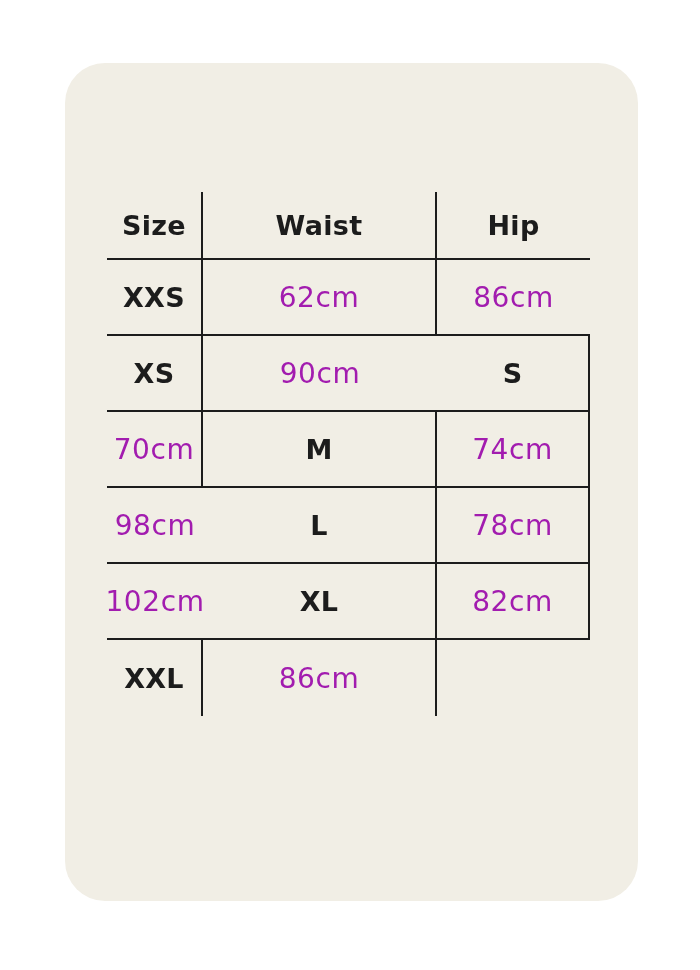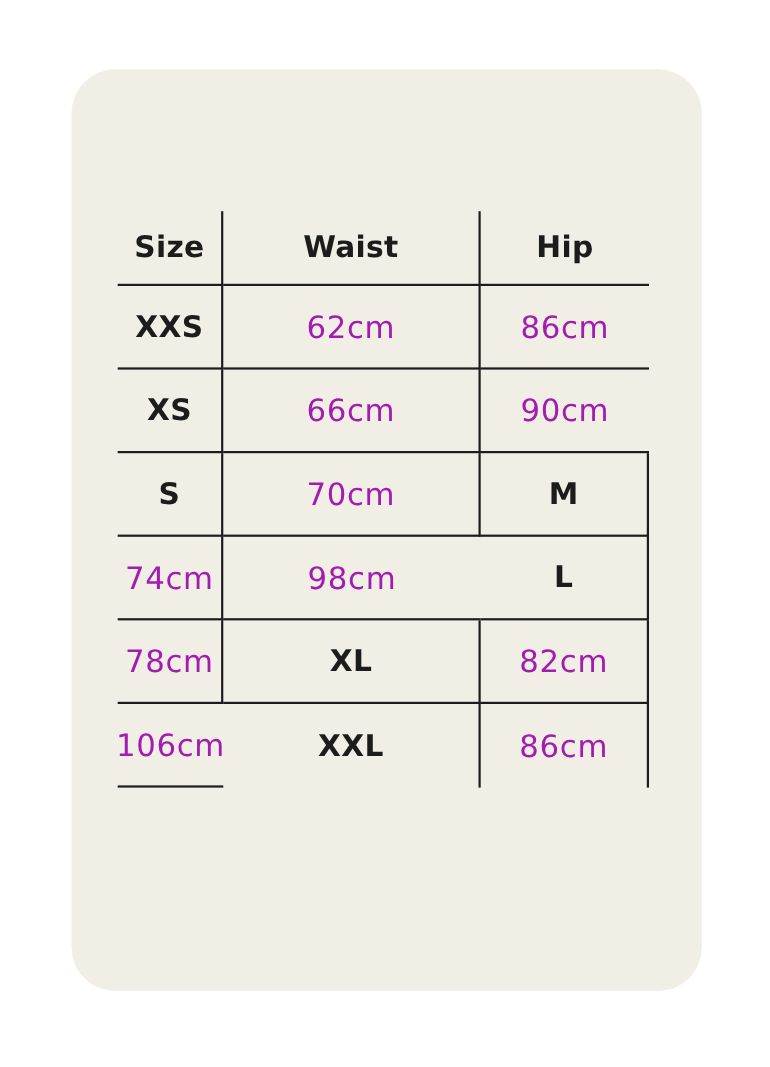--- a/index.html
+++ b/index.html
@@ -66,35 +66,34 @@
 
       <div class="cell head br bb">Size</div>
       <div class="cell head br bb">Waist</div>
       <div class="cell head bb">Hip</div>
 
       <div class="cell label br bb">XXS</div>
       <div class="cell value br bb">62cm</div>
       <div class="cell value bb">86cm</div>
 
       <div class="cell label br bb">XS</div>
-      <div class="cell value br bb">66cm</div>
       <div class="cell value bb">90cm</div>
 
       <div class="cell label br bb">S</div>
       <div class="cell value br bb">70cm</div>
 
       <div class="cell label br bb">M</div>
       <div class="cell value br bb">74cm</div>
       <div class="cell value bb">98cm</div>
 
       <div class="cell label br bb">L</div>
       <div class="cell value br bb">78cm</div>
+      <div class="cell value bb">102cm</div>
 
       <div class="cell label br bb">XL</div>
       <div class="cell value br bb">82cm</div>
-      <div class="cell value bb">106cm</div>
 
       <div class="cell label br">XXL</div>
       <div class="cell value br">86cm</div>
 
     </div>
   </div>
 </div>
 
 </body></html>

